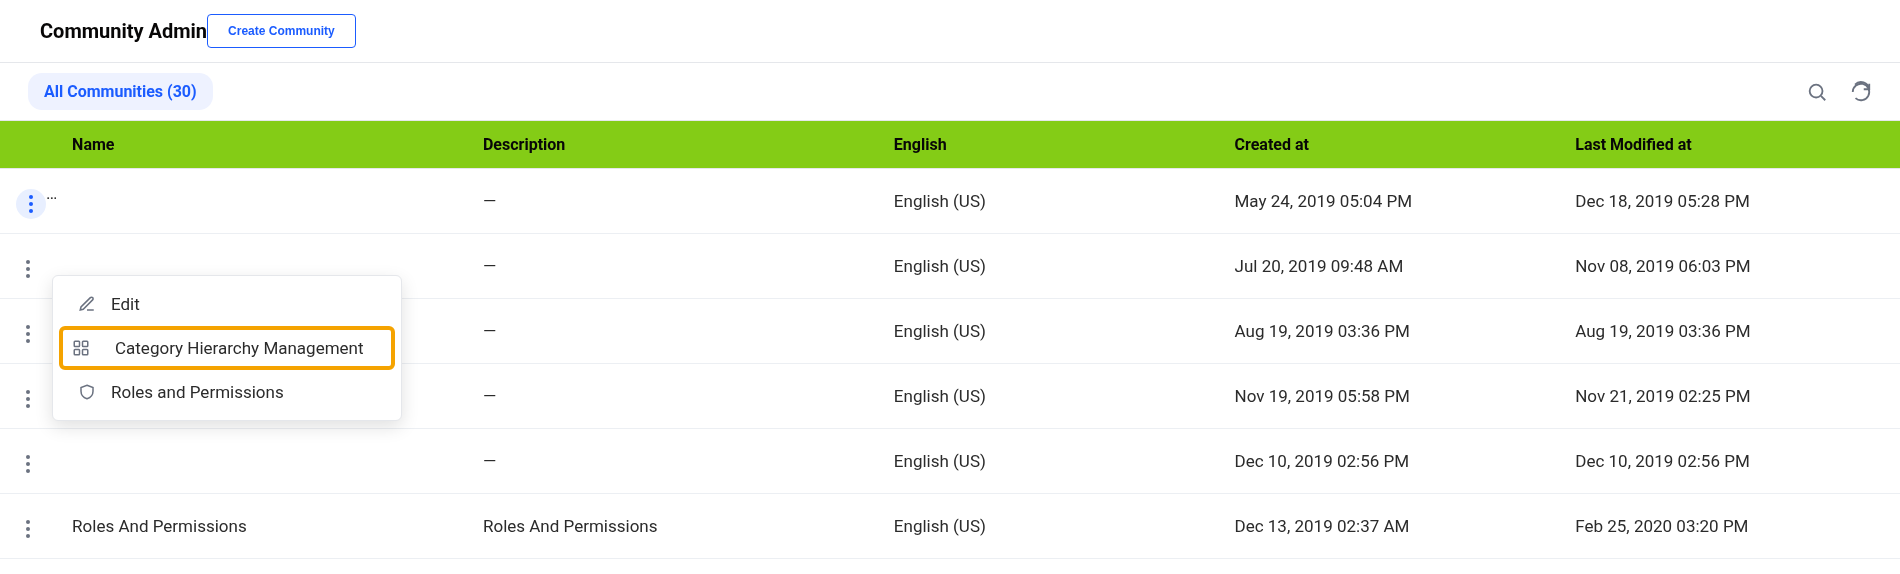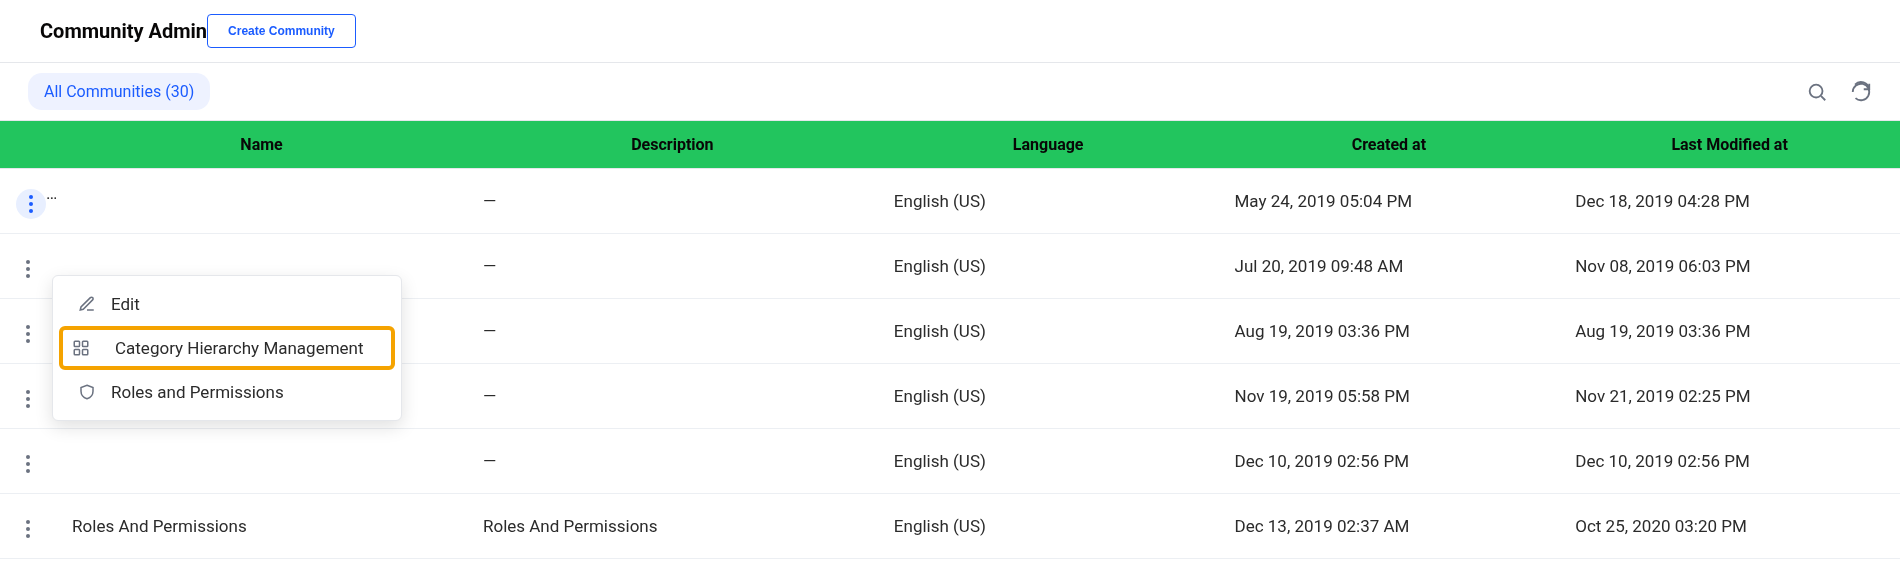--- a/index.html
+++ b/index.html
@@ -39,21 +39,21 @@
     align-items: center;
     justify-content: space-between;
     padding: 10px 28px 10px 28px;
   }
   .chip {
     background: #eef2ff;
     color: #1b5cff;
     border-radius: 14px;
     padding: 9px 16px;
     font-size: 16px;
-    font-weight: 400;
+    font-weight: 700;
   }
   .toolbar-icons {
     display: flex;
     gap: 22px;
     align-items: center;
     color: #6b7280;
   }
   .icon-btn {
     cursor: pointer;
     display: inline-flex;
@@ -61,22 +61,22 @@
 
   .table-wrap {
     position: relative;
   }
   .table {
     width: 100%;
     border-collapse: collapse;
     table-layout: fixed;
   }
   .table thead th {
-    text-align: center;
-    background: #22c55e;
+    text-align: left;
+    background: #84cc16;
     font-weight: 700;
     font-size: 16px;
     padding: 14px 16px;
     border-top: 1px solid #e5e7eb;
     border-bottom: 1px solid #e5e7eb;
   }
   .col-menu { width: 56px; }
   .col-name { width: 410px; }
   .col-desc { width: 410px; }
   .col-lang { width: 340px; }
@@ -201,37 +201,37 @@
           <col class="col-desc">
           <col class="col-lang">
           <col class="col-created">
           <col class="col-modified">
       </colgroup>
       <thead>
         <tr>
           <th></th>
           <th>Name</th>
           <th>Description</th>
-          <th>Language</th>
+          <th>English</th>
           <th>Created at</th>
           <th>Last Modified at</th>
         </tr>
       </thead>
       <tbody>
         <tr>
           <td class="row-menu-cell"><div class="kebab active">
                 <span></span>
                 <span></span>
                 <span></span>
               </div></td>
           <td></td>
           <td>—</td>
           <td>English (US)</td>
           <td>May 24, 2019 05:04 PM</td>
-          <td>Dec 18, 2019 04:28 PM</td>
+          <td>Dec 18, 2019 05:28 PM</td>
         </tr>
         <tr>
           <td class="row-menu-cell"><div class="kebab">
                 <span></span>
                 <span></span>
                 <span></span>
               </div></td>
           <td></td>
           <td>—</td>
           <td>English (US)</td>
@@ -277,21 +277,21 @@
         <tr>
           <td class="row-menu-cell"><div class="kebab">
                 <span></span>
                 <span></span>
                 <span></span>
               </div></td>
           <td>Roles And Permissions</td>
           <td>Roles And Permissions</td>
           <td>English (US)</td>
           <td>Dec 13, 2019 02:37 AM</td>
-          <td>Oct 25, 2020 03:20 PM</td>
+          <td>Feb 25, 2020 03:20 PM</td>
         </tr>
         <tr>
           <td class="row-menu-cell"></td>
           <td>Prod EnCom</td>
           <td>—</td>
           <td>English (US)</td>
           <td>Dec 16, 2019 02:46 PM</td>
           <td>Apr 26, 2020 10:30 PM</td>
         </tr>
 

